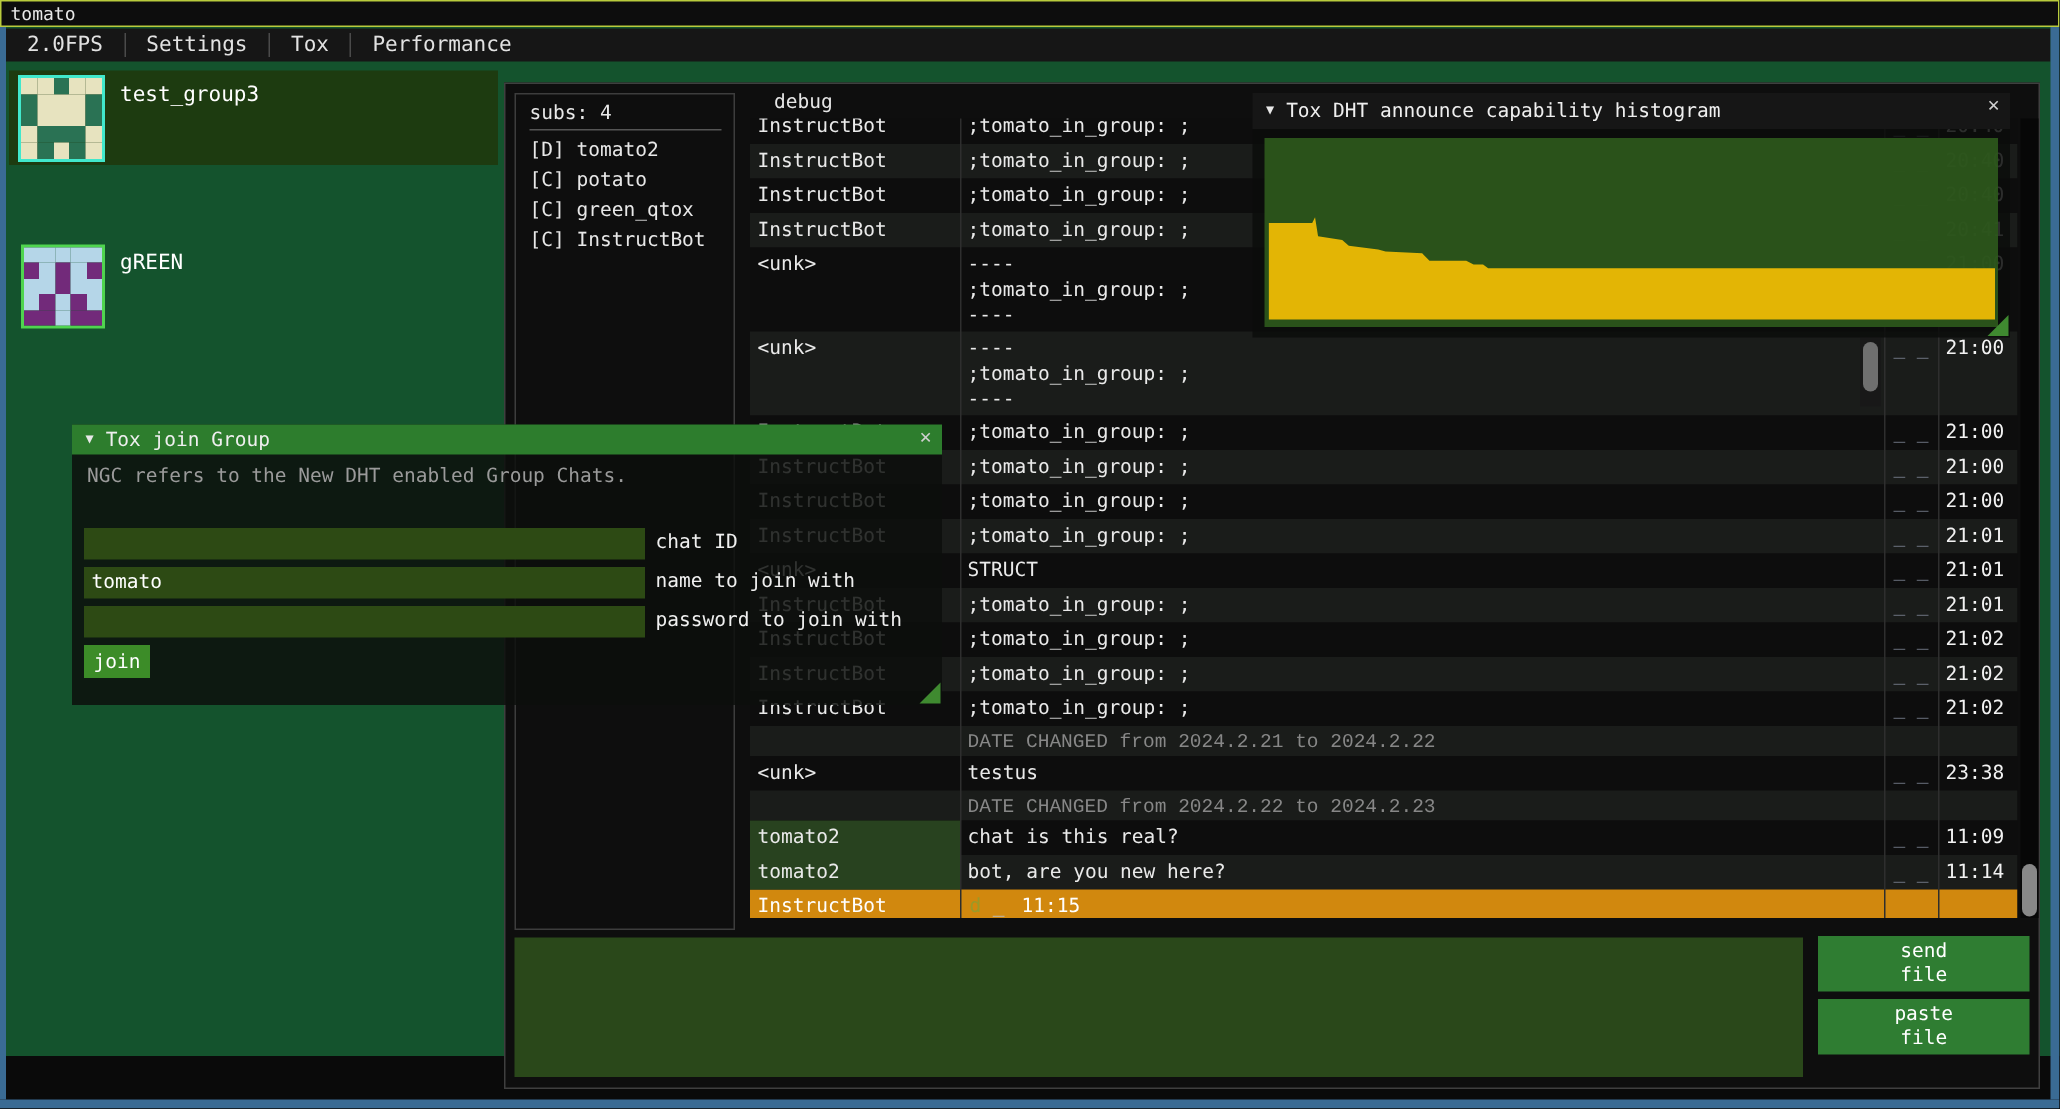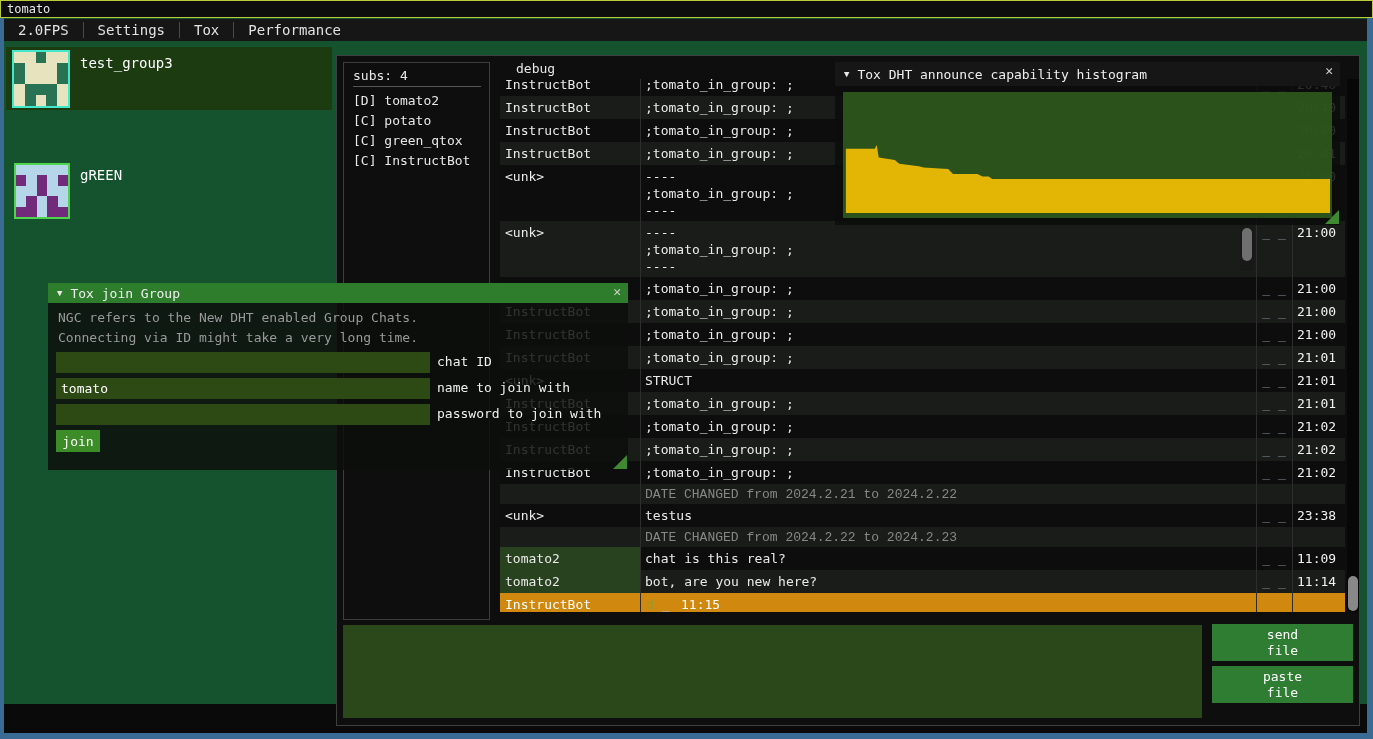--- a/index.html
+++ b/index.html
@@ -363,21 +363,20 @@
     <div class="resize-grip"></div>
   </div>
 
   <div id="join-window" class="abs imgui-window">
     <div class="win-title">
       <span class="collapse-arrow">▼</span>
       <span>Tox join Group</span>
       <span class="close-x">✕</span>
     </div>
     <div class="join-desc" style="top:27px;">NGC refers to the New DHT enabled Group Chats.</div>
-    <div class="join-desc" style="top:47px;">Connecting via ID might take a very long time.</div>
 
     <input class="join-input" style="top: 69px;" value="">
     <div class="join-label" style="top:71px;">chat ID</div>
 
     <input class="join-input" style="top: 95px;" value="tomato">
     <div class="join-label" style="top:97px;">name to join with</div>
 
     <input class="join-input" style="top: 121px;" value="">
     <div class="join-label" style="top:123px;">password to join with</div>
 

